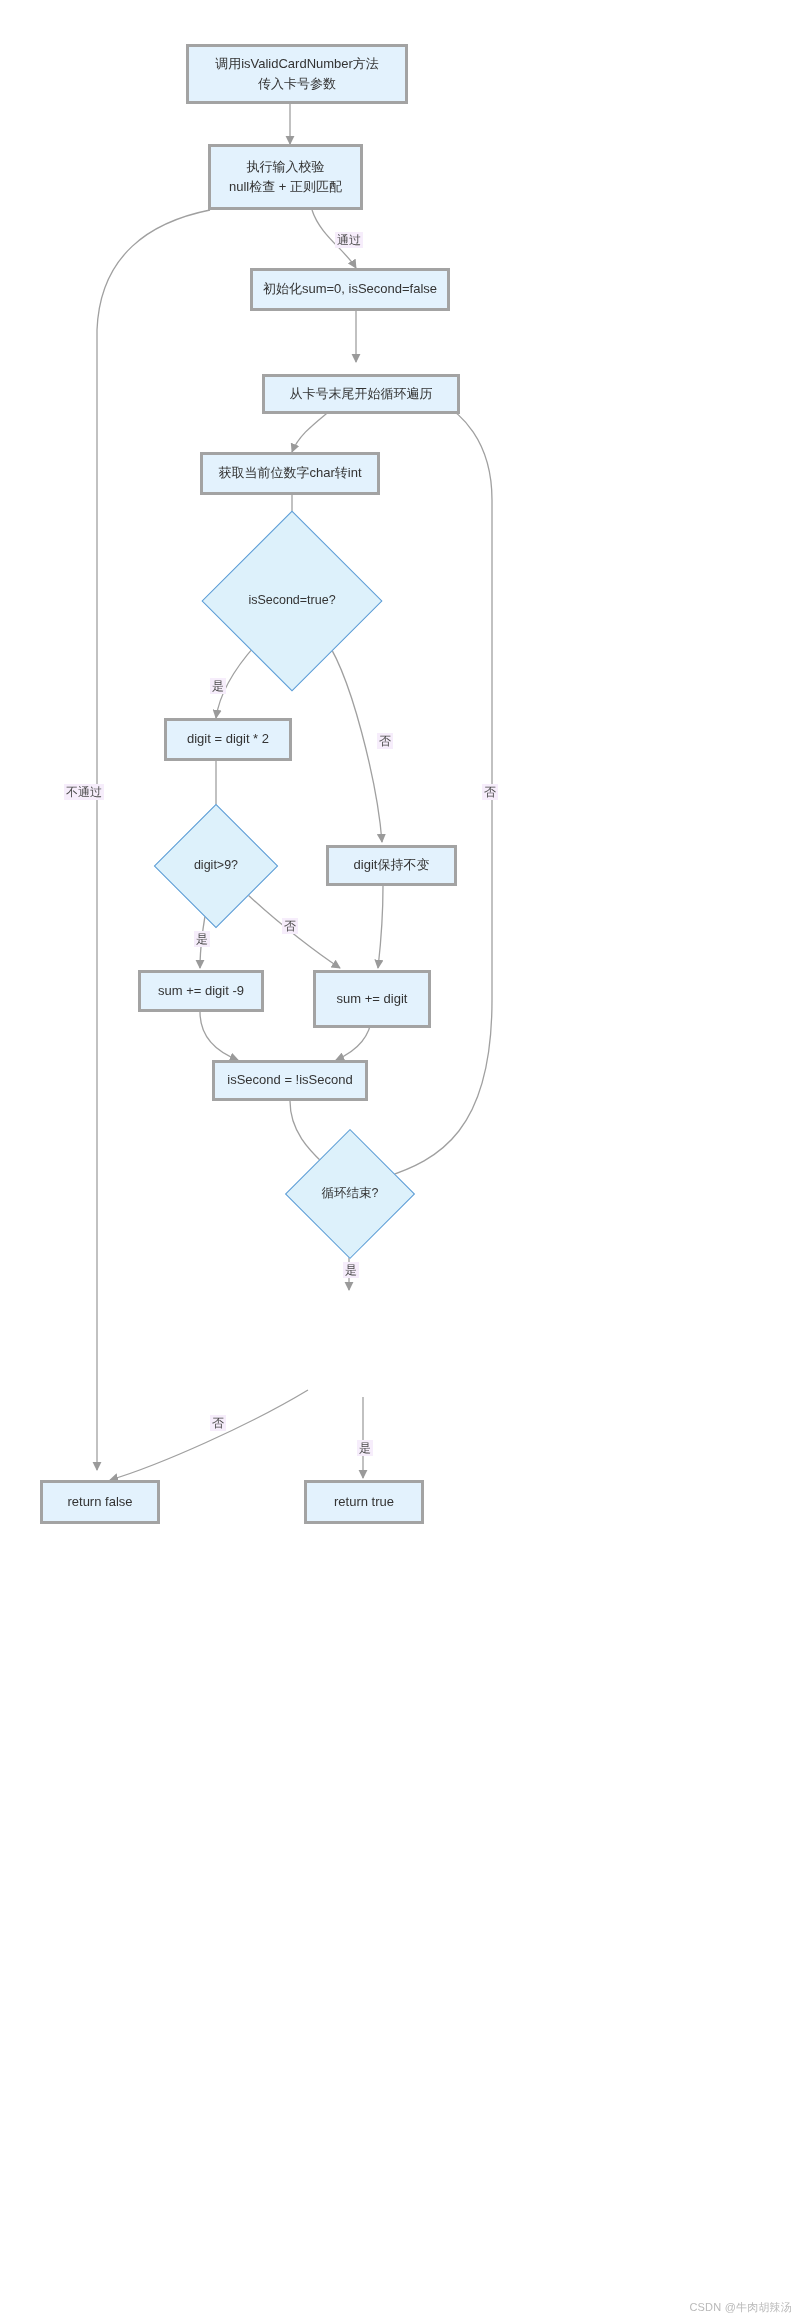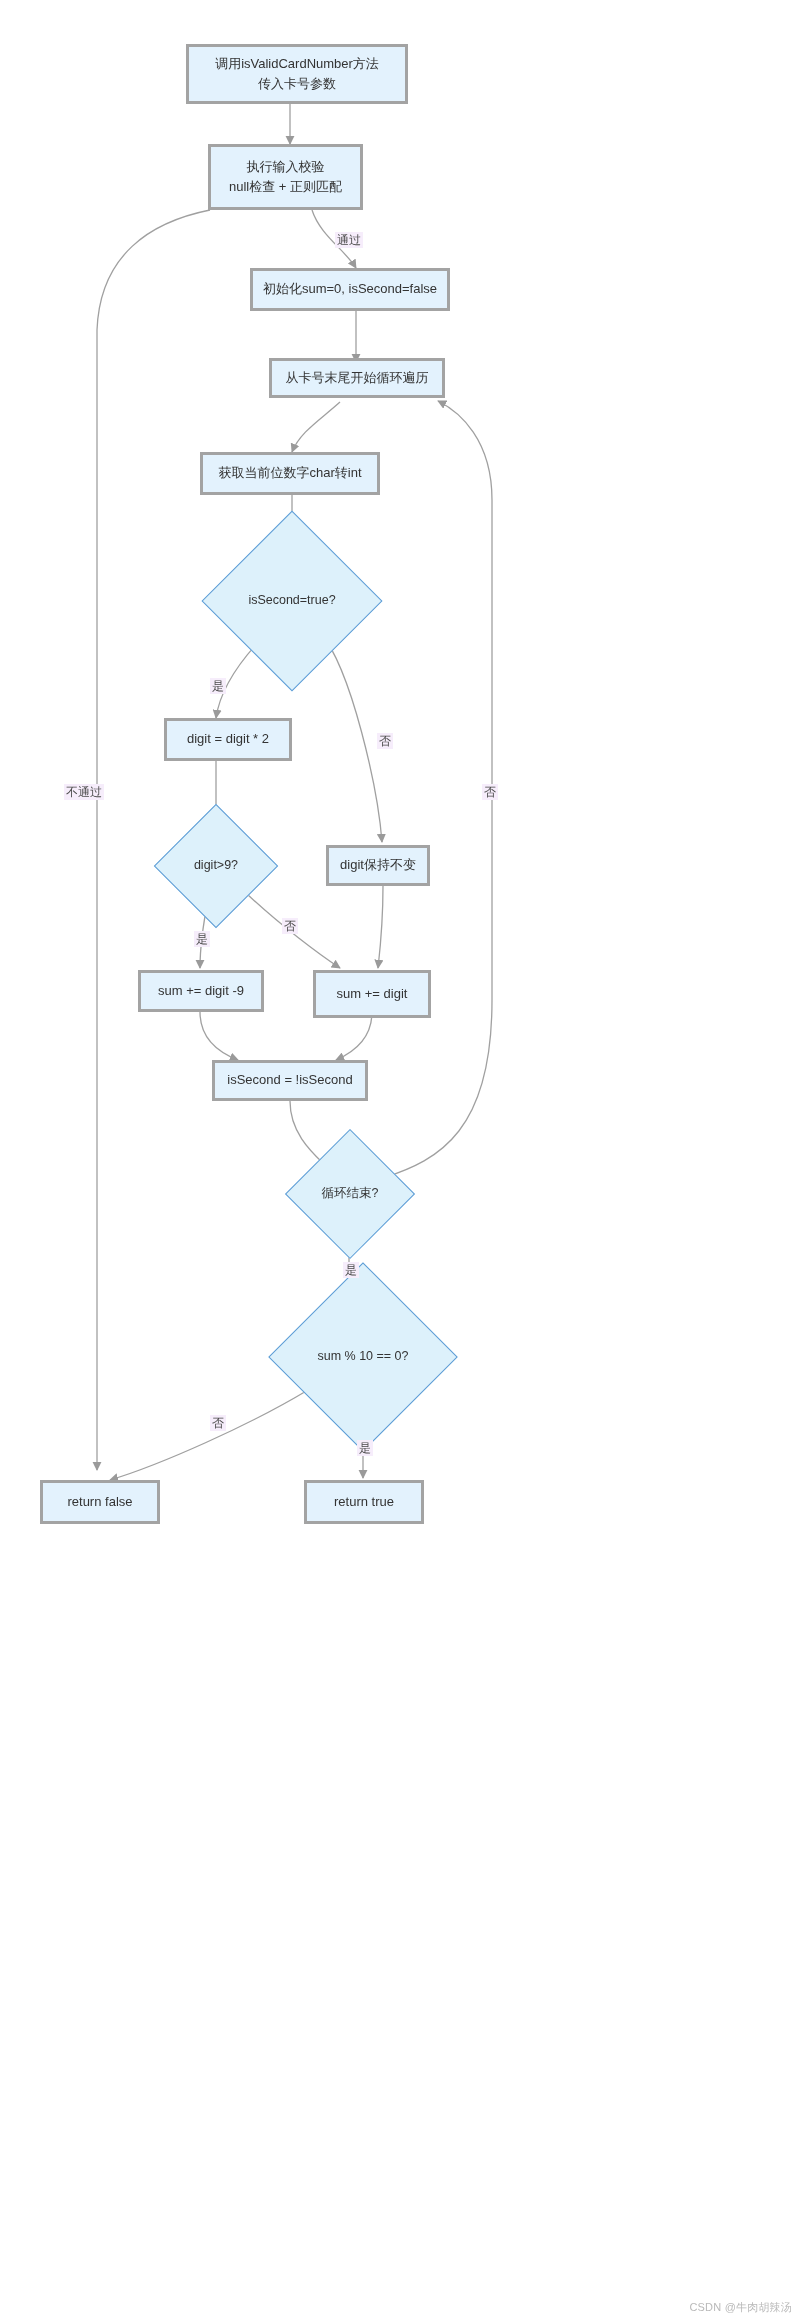--- a/index.html
+++ b/index.html
@@ -140,67 +140,63 @@
 
   <div class="node rect" style="left:208px; top:144px; width:155px; height:66px;">
     <span>执行输入校验
 null检查 + 正则匹配</span>
   </div>
 
   <div class="node rect" style="left:250px; top:268px; width:200px; height:43px;justify-content:center;">
     <span>初始化sum=0, isSecond=false</span>
   </div>
 
-  <div class="node rect" style="left:262px; top:358px; width:176px; height:40px;margin-left:7px;">
+  <div class="node rect" style="left:262px; top:374px; width:198px; height:40px;">
     <span>从卡号末尾开始循环遍历</span>
   </div>
 
   <div class="node rect" style="left:200px; top:452px; width:180px; height:43px;">
     <span>获取当前位数字char转int</span>
   </div>
 
   <div class="node diamond-wrap" style="left:228px; top:537px; width:128px; height:128px;">
     <span class="diamond-shape"></span>
     <span class="diamond-label">isSecond=true?</span>
   </div>
 
   <div class="node rect" style="left:164px; top:718px; width:128px; height:43px;">
     <span>digit = digit * 2</span>
   </div>
 
-  <div class="node rect" style="left:326px; top:845px; width:104px; height:41px;">
+  <div class="node rect" style="left:326px; top:845px; width:131px; height:41px;">
     <span>digit保持不变</span>
   </div>
 
   <div class="node diamond-wrap" style="left:172px; top:822px; width:88px; height:88px;">
     <span class="diamond-shape"></span>
     <span class="diamond-label">digit&gt;9?</span>
   </div>
 
   <div class="node rect" style="left:138px; top:970px; width:126px; height:42px;">
     <span>sum += digit -9</span>
   </div>
 
-  <div class="node rect" style="left:313px; top:970px; width:118px; height:48px;text-align:right;">
+  <div class="node rect" style="left:313px; top:970px; width:118px; height:58px;text-align:right;">
     <span>sum += digit</span>
   </div>
 
   <div class="node rect" style="left:212px; top:1060px; width:156px; height:41px;">
     <span>isSecond = !isSecond</span>
   </div>
 
   <div class="node diamond-wrap" style="left:304px; top:1148px; width:92px; height:92px;">
     <span class="diamond-shape"></span>
     <span class="diamond-label">循环结束?</span>
   </div>
 
-  <div class="node diamond-wrap" style="left:296px; top:1290px; width:134px; height:134px;">
-    <span class="diamond-shape"></span>
-    <span class="diamond-label">sum % 10 == 0?</span>
-  </div>
 
   <div class="node rect" style="left:40px; top:1480px; width:120px; height:44px;">
     <span>return false</span>
   </div>
 
   <div class="node rect" style="left:304px; top:1480px; width:120px; height:44px;">
     <span>return true</span>
   </div>
 
   <div class="edge-label" style="left:335px; top:232px;">通过</div>

